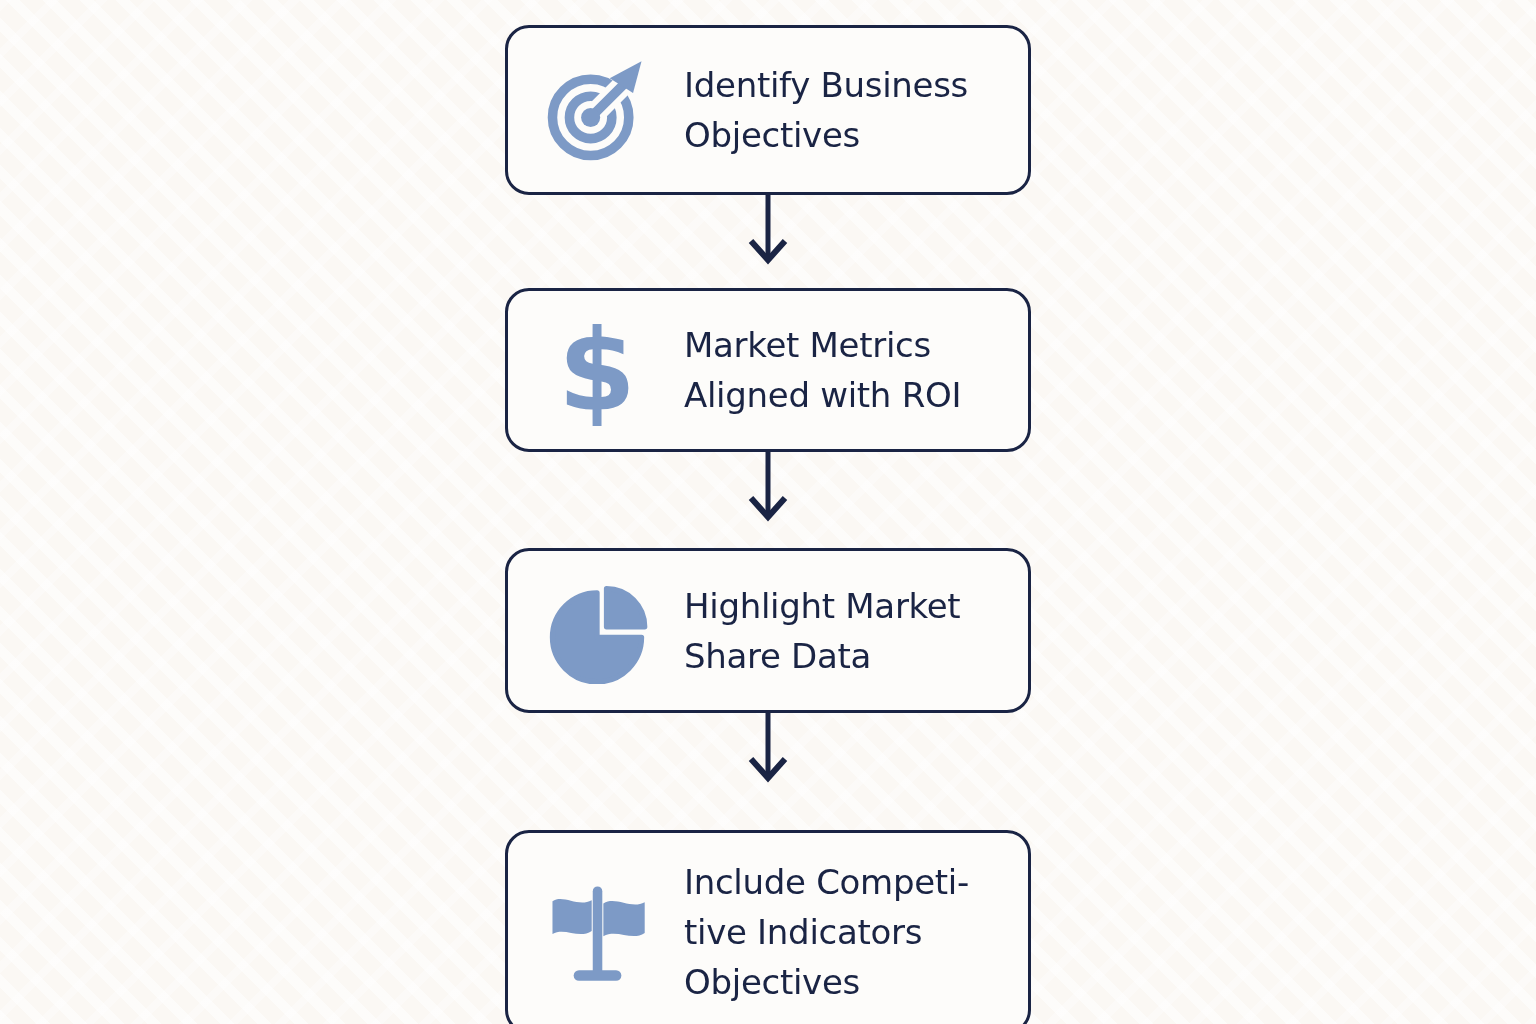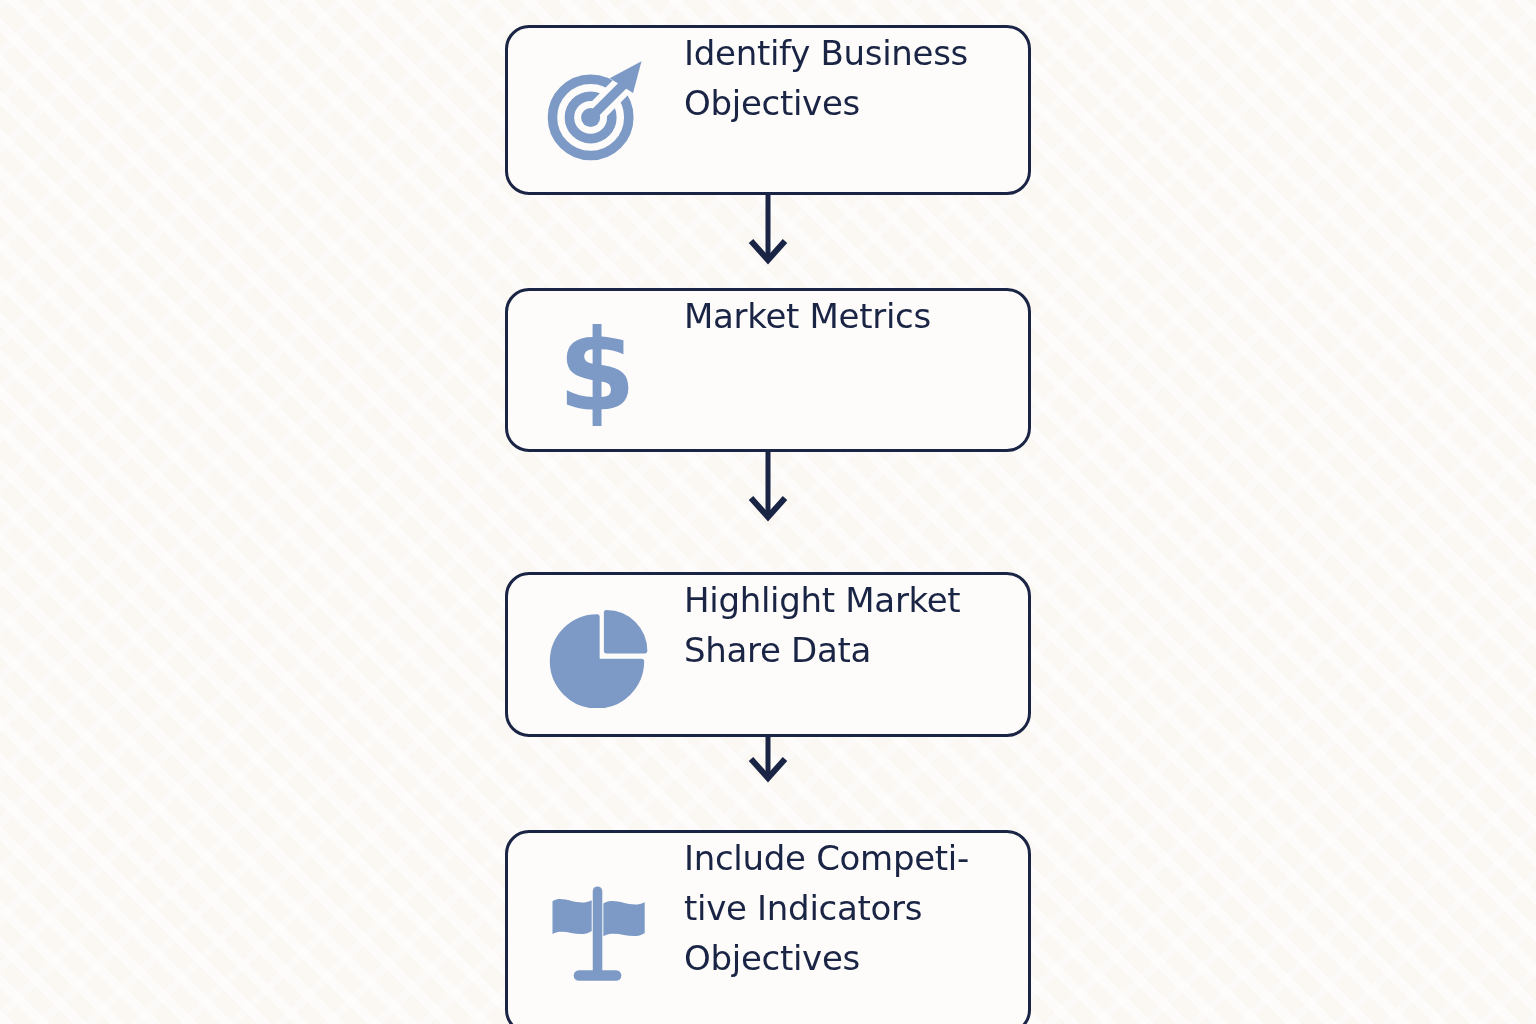--- a/index.html
+++ b/index.html
@@ -26,20 +26,21 @@
   }
   .flow-node {
     position: absolute;
     left: 505px;
     width: 526px;
     box-sizing: border-box;
     background: var(--box_bg, #fdfcfa);
     border: 3.5px solid var(--ink, #1a2444);
     border-radius: 24px;
     display: flex;
+    align-items: center;
     padding-left: 32px;
     gap: 30px;
     z-index: 1;
   }
   .icon-wrap {
     width: 114px;
     flex: none;
     display: flex;
     align-items: center;
     justify-content: center;
@@ -103,29 +104,30 @@
   </svg>
 
   <div class="flow-node" style="top:288px; height:164px;">
     <div class="icon-wrap">
       <svg width="106" height="112" viewBox="0 0 100 106" aria-hidden="true">
         <text class="dollar-glyph" x="50" y="90" text-anchor="middle">$</text>
       </svg>
     </div>
     <div class="node-label">
       <div>Market Metrics</div>
+      <div>Aligned with ROI</div>
     </div>
   </div>
 
   <svg class="arrow" style="top:452px;" width="44" height="80" viewBox="0 0 44 80">
     <line class="arrow-stem" x1="22" y1="0" x2="22" y2="63"></line>
     <polyline class="arrow-head" points="5,46 22,65 39,46"></polyline>
   </svg>
 
-  <div class="flow-node" style="top:572px; height:165px;">
+  <div class="flow-node" style="top:548px; height:165px;">
     <div class="icon-wrap">
       <svg width="106" height="106" viewBox="0 0 100 100" aria-hidden="true">
         <path class="ic-fill" d="M50,56 L50,14 A42,42 0 1 0 92,56 Z" stroke-width="5" stroke-linejoin="round" style="stroke: var(--icon_blue, #7d9ac6);"></path>
         <path class="ic-fill" d="M59,46 L59,10 A36,36 0 0 1 95,46 Z" stroke-width="5" stroke-linejoin="round" style="stroke: var(--icon_blue, #7d9ac6);"></path>
       </svg>
     </div>
     <div class="node-label">
       <div>Highlight Market</div>
       <div>Share Data</div>
     </div>

